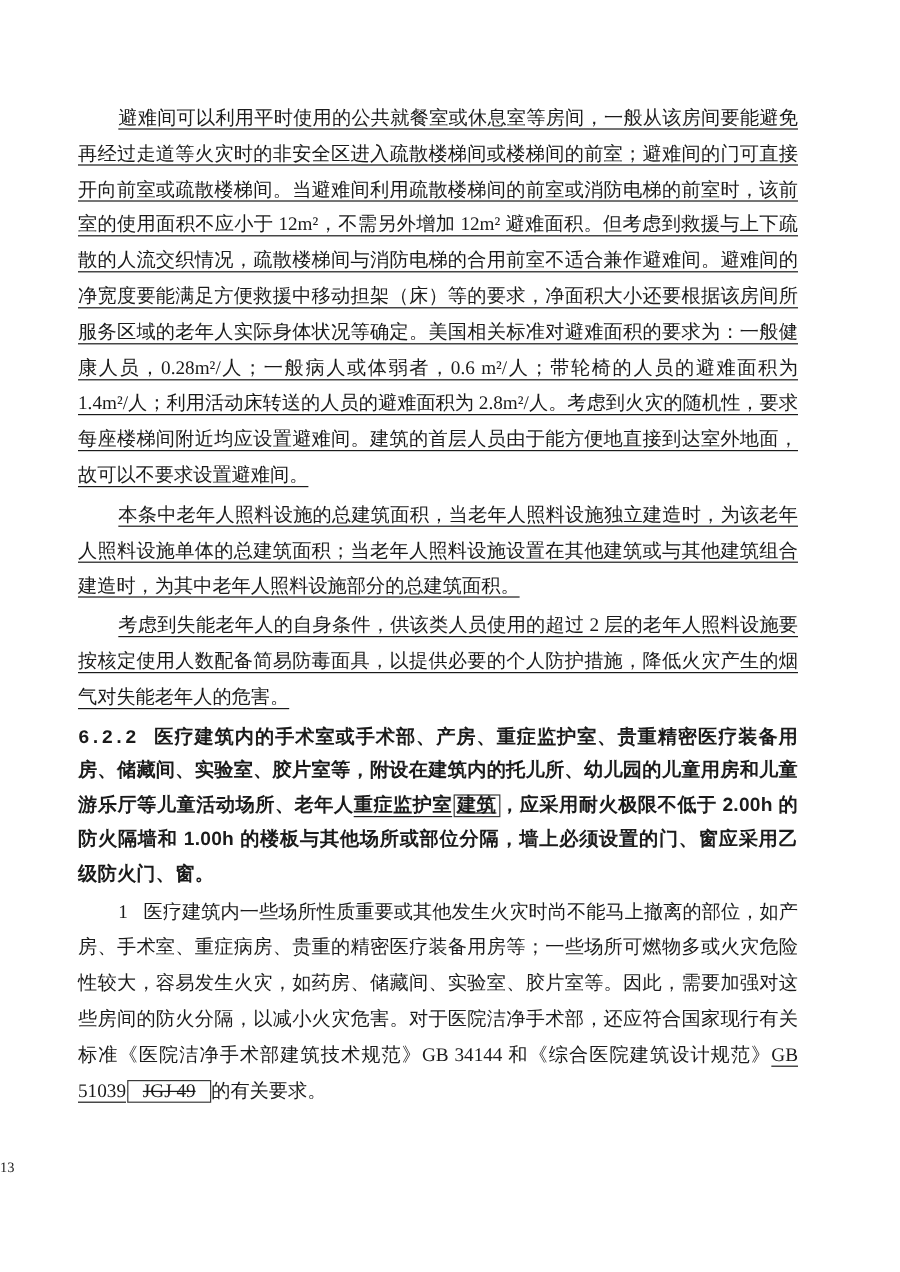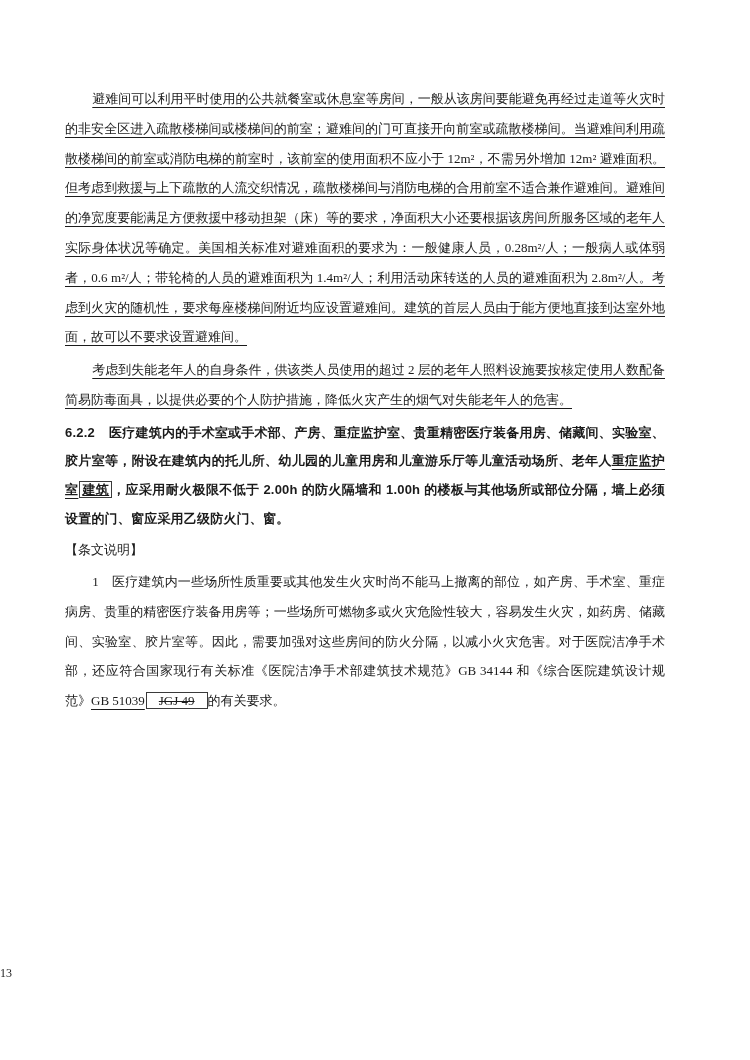--- a/index.html
+++ b/index.html
@@ -11,21 +11,21 @@
     background: #ffffff;
     color: #1b1b1b;
     font-family: "Liberation Serif", "DejaVu Serif", serif;
     overflow: hidden;
   }
   .content {
     position: absolute;
     left: 65px;
     top: 84px;
     width: 600px;
-    font-size: 13px;
+    font-size: 16px;
     line-height: 29.8px;
     text-align: justify;
   }
   .content p { margin: 0; }
   .indent2 { text-indent: 2.1em; }
   
   .u-para, .ins {
     text-decoration: underline;
     text-underline-offset: 4px;
     text-decoration-thickness: 1px;
@@ -34,21 +34,21 @@
   .para-gap { margin-top: 3px !important; }
   
   .clause {
     font-family: "Liberation Sans", "DejaVu Sans", sans-serif;
     font-weight: bold;
     line-height: 28.6px;
     margin-top: 4px !important;
     letter-spacing: 0.2px;
   }
   .clause-num {
-    font-family: Liberation Sans, sans-serif;
+    font-family: Liberation Mono, monospace;
     margin-right: 14px;
   }
   
   .del-box {
     border: 1.5px solid #3a3a3a;
     padding: 0 2px;
     margin-left: 1px;
     text-decoration: underline;
   }
   .del-strike {
@@ -72,26 +72,26 @@
   }
 </style>
 </head>
 <body>
 
 <div class="page">
   <div class="content">
 
     <p class="u-para indent2">避难间可以利用平时使用的公共就餐室或休息室等房间，一般从该房间要能避免再经过走道等火灾时的非安全区进入疏散楼梯间或楼梯间的前室；避难间的门可直接开向前室或疏散楼梯间。当避难间利用疏散楼梯间的前室或消防电梯的前室时，该前室的使用面积不应小于 12m²，不需另外增加 12m² 避难面积。但考虑到救援与上下疏散的人流交织情况，疏散楼梯间与消防电梯的合用前室不适合兼作避难间。避难间的净宽度要能满足方便救援中移动担架（床）等的要求，净面积大小还要根据该房间所服务区域的老年人实际身体状况等确定。美国相关标准对避难面积的要求为：一般健康人员，0.28m²/人；一般病人或体弱者，0.6 m²/人；带轮椅的人员的避难面积为 1.4m²/人；利用活动床转送的人员的避难面积为 2.8m²/人。考虑到火灾的随机性，要求每座楼梯间附近均应设置避难间。建筑的首层人员由于能方便地直接到达室外地面，故可以不要求设置避难间。</p>
 
+    <p class="u-para indent2 para-gap">本条中老年人照料设施的总建筑面积，当老年人照料设施独立建造时，为该老年人照料设施单体的总建筑面积；当老年人照料设施设置在其他建筑或与其他建筑组合建造时，为其中老年人照料设施部分的总建筑面积。</p>
 
     <p class="u-para indent2 para-gap">考虑到失能老年人的自身条件，供该类人员使用的超过 2 层的老年人照料设施要按核定使用人数配备简易防毒面具，以提供必要的个人防护措施，降低火灾产生的烟气对失能老年人的危害。</p>
 
     <p class="clause"><span class="clause-num">6.2.2</span><span>医疗建筑内的手术室或手术部、产房、重症监护室、贵重精密医疗装备用房、储藏间、实验室、胶片室等，附设在建筑内的托儿所、幼儿园的儿童用房和儿童游乐厅等儿童活动场所、老年人</span><span class="ins">重症监护室</span><span class="del-box">建筑</span><span>，应采用耐火极限不低于 2.00h 的防火隔墙和 1.00h 的楼板与其他场所或部位分隔，墙上必须设置的门、窗应采用乙级防火门、窗。</span></p>
 
-    <p class="expl-label">【条文说明】</p>
 
 
     <p class="expl-para indent2"><span class="item-num">1</span><span>医疗建筑内一些场所性质重要或其他发生火灾时尚不能马上撤离的部位，如产房、手术室、重症病房、贵重的精密医疗装备用房等；一些场所可燃物多或火灾危险性较大，容易发生火灾，如药房、储藏间、实验室、胶片室等。因此，需要加强对这些房间的防火分隔，以减小火灾危害。对于医院洁净手术部，还应符合国家现行有关标准《医院洁净手术部建筑技术规范》GB 34144 和《综合医院建筑设计规范》</span><span class="ins">GB 51039</span><span class="del-strike">JGJ 49</span><span>的有关要求。</span></p>
 
   </div>
 
   <div class="page-number">13</div>
 </div>
 
 </body></html>

